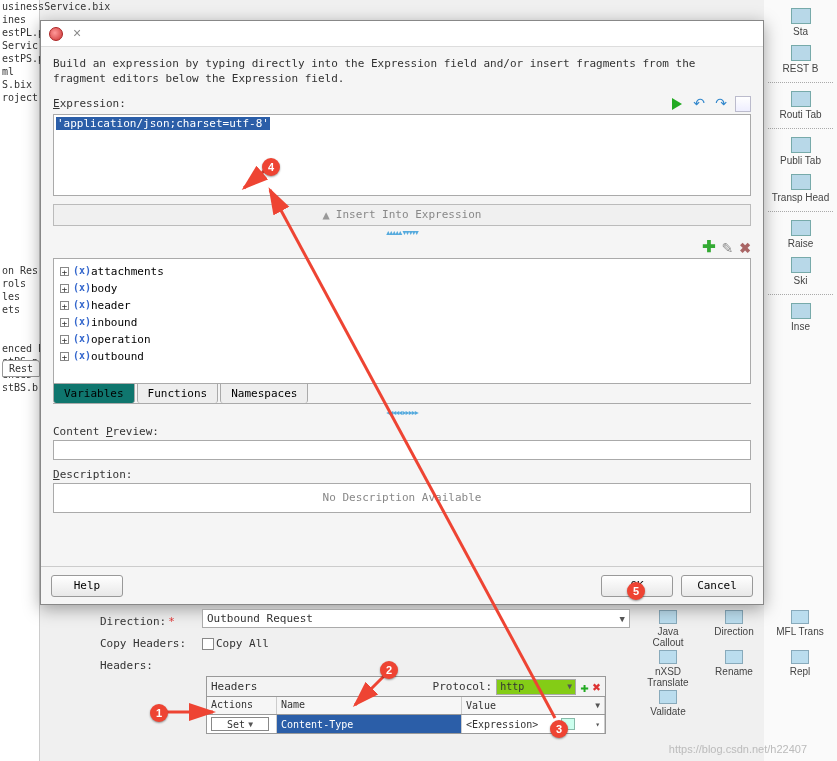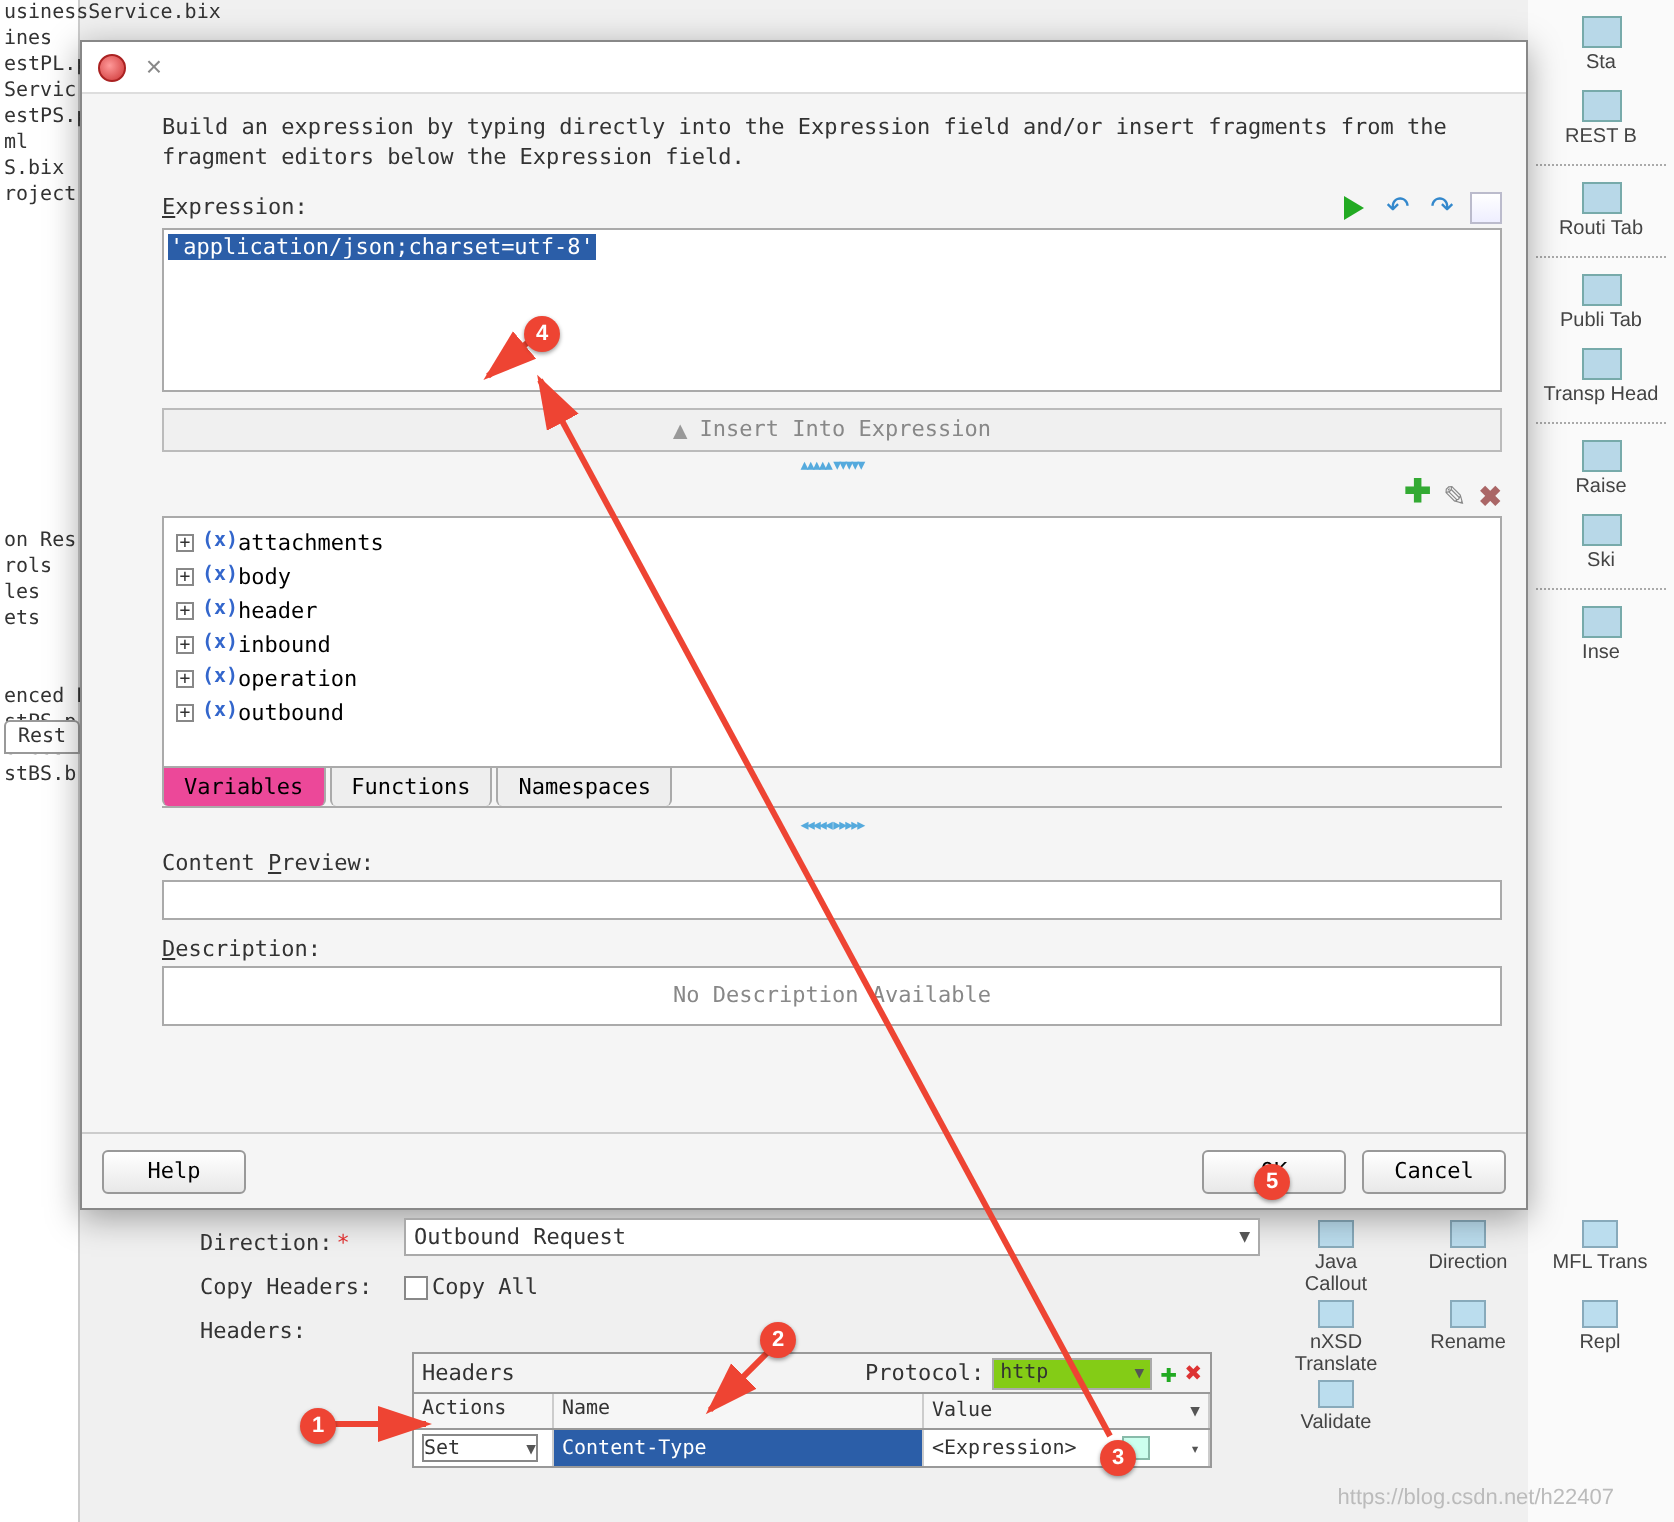--- a/index.html
+++ b/index.html
@@ -16,21 +16,21 @@
 .bg-right .icon { width: 20px; height: 16px; background: #b8d8e8; border: 1px solid #7aa; margin: 0 auto 2px; }
 .bg-right .sep { border-top: 1px dotted #aaa; margin: 8px 4px; }
 
 
 .dialog { position: absolute; left: 40px; top: 20px; width: 724px; height: 585px; background: #f5f5f5; border: 1px solid #888; box-shadow: 0 4px 16px rgba(0,0,0,0.35); display: flex; flex-direction: column; }
 .titlebar { height: 26px; background: #fff; border-bottom: 1px solid #ddd; display: flex; align-items: center; padding: 0 8px; }
 .title-icon { width: 14px; height: 14px; border-radius: 50%; background: radial-gradient(circle at 40% 40%, #f99, #c33); border: 1px solid #a22; margin-right: 6px; }
 .title-text { flex: 1; font-size: 12px; color: #333; }
 .close-x { width: 16px; height: 16px; color: #888; font-size: 14px; line-height: 14px; text-align: center; cursor: pointer; }
 
-.dialog-body { flex: 1; padding: 10px 12px 8px; display: flex; flex-direction: column; overflow: hidden; margin-left: 28px; }
+.dialog-body { flex: 1; padding: 10px 12px 8px; display: flex; flex-direction: column; overflow: hidden; }
 .instruction { font-family: monospace; font-size: 11px; color: #333; margin-bottom: 10px; line-height: 1.35; }
 
 .section-label { font-family: monospace; font-size: 11px; color: #333; margin-bottom: 2px; }
 .section-label .ul { text-decoration: underline; }
 .toolbar-row { display: flex; justify-content: flex-end; gap: 6px; margin-bottom: 2px; margin-top: -16px; }
 .tb-icon { width: 16px; height: 16px; position: relative; }
 .play-icon::before { content: ""; position: absolute; left: 3px; top: 2px; border-left: 10px solid #2a2; border-top: 6px solid transparent; border-bottom: 6px solid transparent; }
 .redo-icon, .undo-icon { color: #38c; font-size: 14px; line-height: 14px; text-align: center; }
 .page-icon { background: linear-gradient(#fff,#eef); border: 1px solid #bbc; }
 
@@ -46,21 +46,21 @@
 .pencil-icon { color: #888; font-size: 14px; }
 .x-icon { color: #a66; font-size: 14px; font-weight: bold; }
 
 .tree-box { height: 126px; background: #fff; border: 1px solid #aaa; padding: 4px 6px; font-family: monospace; font-size: 11px; overflow: hidden; }
 .tree-row { display: flex; align-items: center; height: 17px; gap: 4px; }
 .tree-exp { width: 9px; height: 9px; border: 1px solid #888; font-size: 9px; line-height: 8px; text-align: center; color: #333; }
 .tree-ico { width: 14px; height: 12px; font-size: 10px; color: #36c; font-weight: bold; }
 
 .tab-strip { display: flex; gap: 0; margin-top: -1px; border-bottom: 1px solid #aaa; font-family: monospace; }
 .tab-strip .tab { padding: 3px 10px; background: #eee; border: 1px solid #aaa; border-bottom: none; border-radius: 0 0 3px 3px; margin-right: 2px; font-size: 11px; }
-.tab-strip .tab.active { background: #ec4899; position: relative; top: 0; }
+.tab-strip .tab.active { background: #0f766e; position: relative; top: 0; }
 
 .split-dots2 { text-align: center; color: #5ad; font-size: 8px; letter-spacing: -1px; margin: 4px 0 8px; }
 
 .preview-box { height: 20px; background: #fff; border: 1px solid #aaa; margin-bottom: 8px; }
 .desc-box { height: 30px; background: #fff; border: 1px solid #aaa; display: flex; align-items: center; justify-content: center; color: #888; font-family: monospace; }
 
 .dialog-footer { height: 38px; border-top: 1px solid #ccc; display: flex; align-items: center; padding: 0 10px; gap: 8px; }
 .btn { min-width: 72px; height: 22px; background: linear-gradient(#fff,#e8e8e8); border: 1px solid #999; border-radius: 3px; font-family: monospace; font-size: 11px; display: flex; align-items: center; justify-content: center; cursor: pointer; }
 .dialog-footer .spacer { flex: 1; }
 
@@ -81,21 +81,21 @@
 .hb-add { color: #2a2; font-size: 14px; font-weight: bold; }
 .hb-del { color: #d33; font-size: 14px; font-weight: bold; margin-left: 4px; }
 .hb-grid-head { display: flex; height: 18px; background: #f6f6f6; border-bottom: 1px solid #999; font-size: 10px; }
 .hb-grid-head div { border-right: 1px solid #ccc; padding: 2px 4px; }
 .col-act { width: 70px; }
 .col-name { width: 185px; }
 .col-val { flex: 1; display: flex; justify-content: space-between; align-items: center; }
 .hb-grid-row { display: flex; height: 18px; font-size: 10px; }
 .hb-grid-row div { border-right: 1px solid #ccc; padding: 1px 4px; display: flex; align-items: center; }
 .hb-grid-row .col-act { background: #fff; }
-.hb-grid-row .col-act .combo { width: 58px; height: 14px; border: 1px solid #888; display: flex; justify-content: space-between; padding: 0 0; align-items: center; font-size: 10px; background: #fff; }
+.hb-grid-row .col-act .combo { width: 58px; height: 14px; border: 1px solid #888; display: flex; justify-content: space-between; padding: 0 15px; align-items: center; font-size: 10px; background: #fff; }
 .hb-grid-row .col-name { background: #2b5ea8; color: #fff; }
 .hb-grid-row .col-val { background: #fff; }
 .expr-chip { color: #333; }
 .expr-ico { width: 14px; height: 12px; background: #cfe; border: 1px solid #8ba; margin-left: 2px; }
 .dd-sm { font-size: 8px; color: #555; }
 
 
 .badge { position: absolute; width: 18px; height: 18px; border-radius: 50%; background: #e43; color: #fff; font-size: 11px; font-weight: bold; display: flex; align-items: center; justify-content: center; z-index: 50; box-shadow: 0 1px 2px rgba(0,0,0,0.4); }
 .arrow-svg { position: absolute; left: 0; top: 0; width: 837px; height: 761px; pointer-events: none; z-index: 40; }
 

